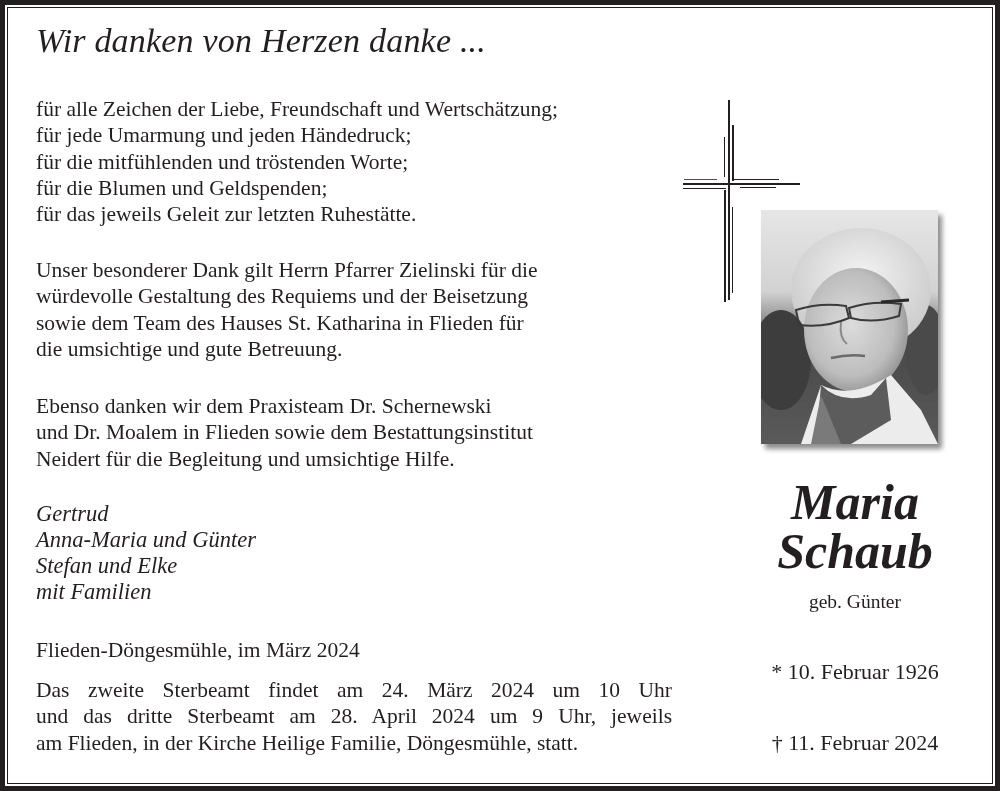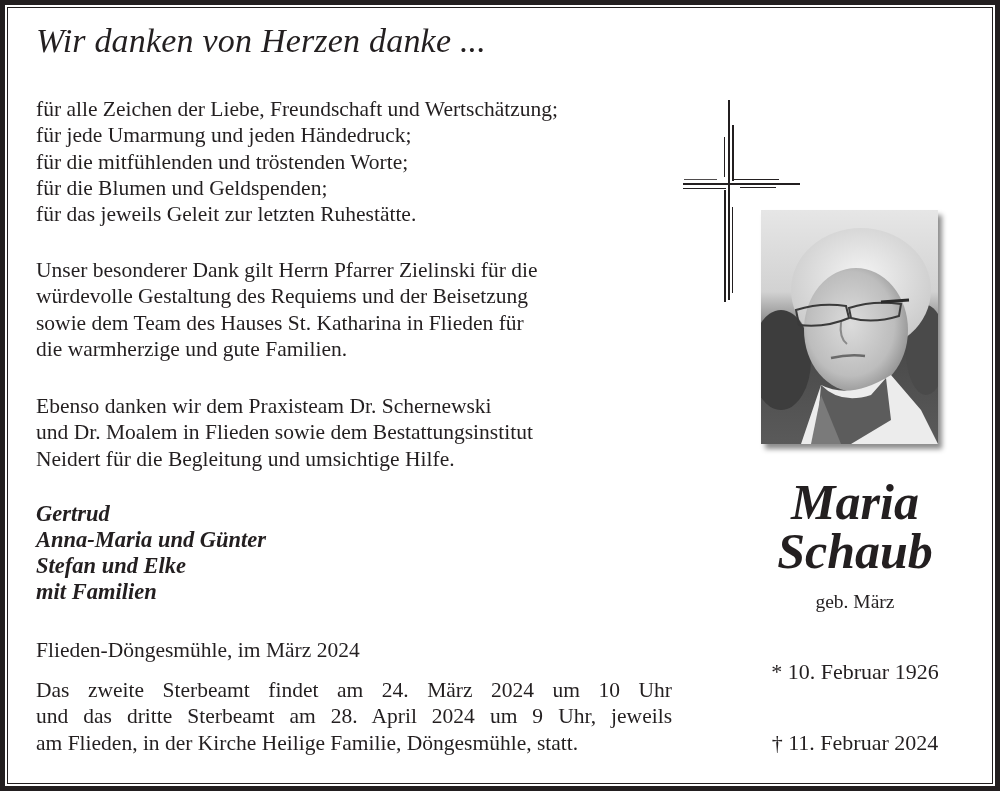--- a/index.html
+++ b/index.html
@@ -52,21 +52,21 @@
     .p1 { top: 96px; }
     .p2 { top: 257px; }
     .p3 { top: 393px; }
     .signers {
       position: absolute;
       left: 36px;
       top: 501px;
       font-size: 22.5px;
       line-height: 26px;
       font-style: italic;
-      font-weight: bold;
+      font-weight: normal;
       white-space: nowrap;
     }
     .signers .line { display: block; }
     .place-date {
       position: absolute;
       left: 36px;
       top: 637px;
       font-size: 21.5px;
       line-height: 26px;
       white-space: nowrap;
@@ -154,21 +154,21 @@
   <span class="line">für jede Umarmung und jeden Händedruck;</span>
   <span class="line">für die mitfühlenden und tröstenden Worte;</span>
   <span class="line">für die Blumen und Geldspenden;</span>
   <span class="line">für das jeweils Geleit zur letzten Ruhestätte.</span>
 </div>
 
 <div class="text-col p2">
   <span class="line">Unser besonderer Dank gilt Herrn Pfarrer Zielinski für die</span>
   <span class="line">würdevolle Gestaltung des Requiems und der Beisetzung</span>
   <span class="line">sowie dem Team des Hauses St. Katharina in Flieden für</span>
-  <span class="line">die warmherzige und gute Familien.</span>
+  <span class="line">die umsichtige und gute Betreuung.</span>
 </div>
 
 <div class="text-col p3">
   <span class="line">Ebenso danken wir dem Praxisteam Dr. Schernewski</span>
   <span class="line">und Dr. Moalem in Flieden sowie dem Bestattungsinstitut</span>
   <span class="line">Neidert für die Begleitung und umsichtige Hilfe.</span>
 </div>
 
 <div class="signers">
   <span class="line">Gertrud</span>
@@ -245,18 +245,18 @@
 
     <path d="M40 234 L60 175 Q90 190 130 165 L160 200 L177 234 Z" fill="#ececec"></path>
     <path d="M60 175 Q80 195 110 185 L125 168 L130 210 L90 234 L55 234 Z" fill="#5c5c5c"></path>
     <path d="M60 185 L80 234 L50 234 Z" fill="#7a7a7a"></path>
   </svg>
 </div>
 
 <div class="name-block">
   <span class="name">Maria</span>
   <span class="name">Schaub</span>
-  <span class="maiden">geb. März</span>
+  <span class="maiden">geb. Günter</span>
   <span class="dates">
     <span class="line">* 10. Februar 1926</span>
     <span class="line">† 11. Februar 2024</span>
   </span>
 </div>
 
 </body></html>

